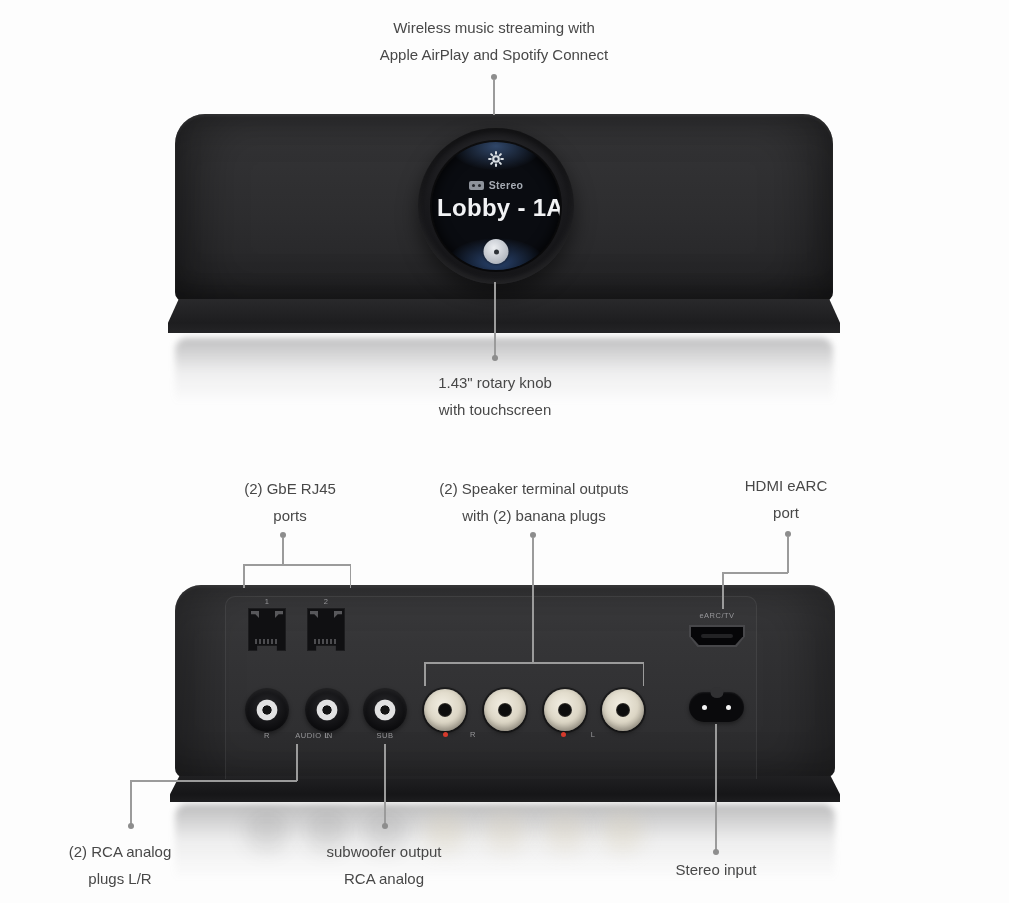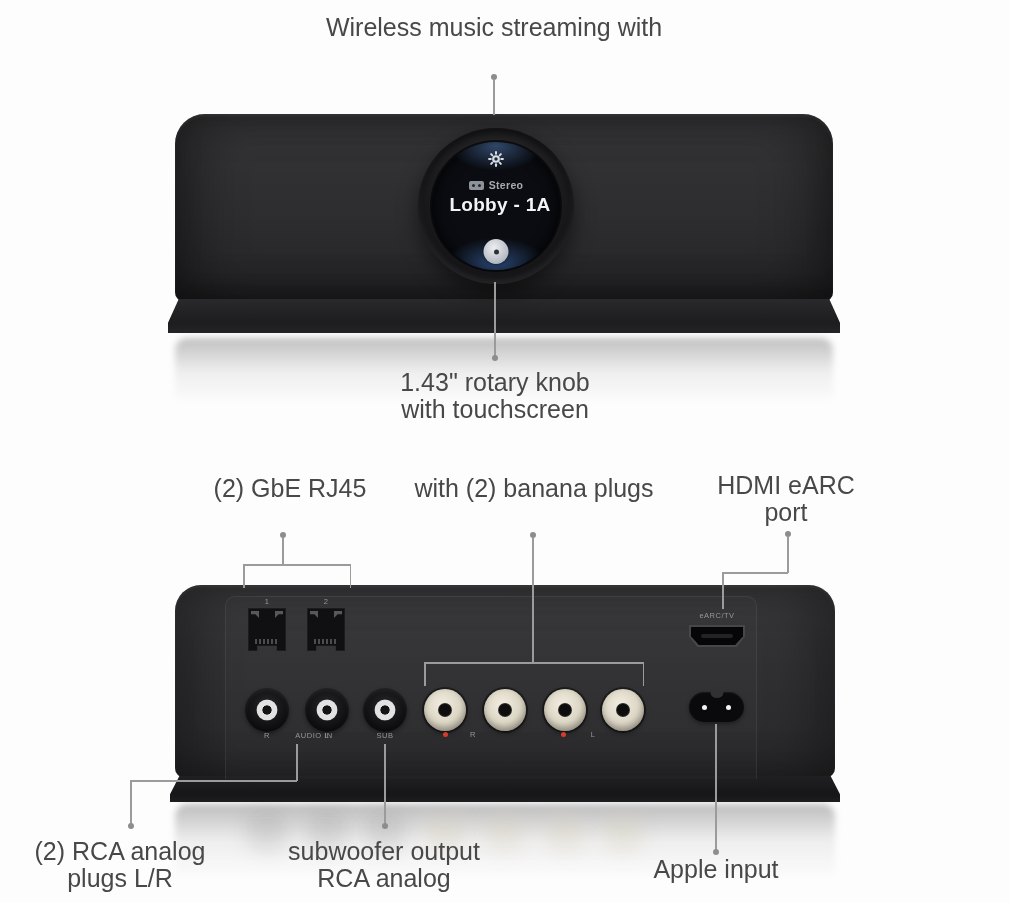--- a/index.html
+++ b/index.html
@@ -1,20 +1,20 @@
 <!DOCTYPE html>
 <html><head>
 <meta charset="utf-8">
 <style>
   html,body{margin:0;padding:0;background:#fdfdfd;}
   .stage{position:relative;width:1009px;height:903px;background:#fdfdfd;overflow:hidden;
          font-family:"Liberation Sans",sans-serif;}
 
   
-  .cap{position:absolute;text-align:center;font-size:25px;line-height:27px;color:#484848;z-index:6;}
+  .cap{position:absolute;text-align:center;font-size:15px;line-height:27px;color:#484848;z-index:6;}
   .cap div{white-space:nowrap;}
 
   
   .vl,.hl{position:absolute;background:#9b9b9b;z-index:5;}
   .vl{width:1.5px;}.hl{height:1.5px;}
   .ldot{position:absolute;width:6px;height:6px;border-radius:50%;background:#8d8d8d;z-index:5;}
 
   
   .tl{position:absolute;font-size:7.5px;letter-spacing:.5px;color:#97979a;text-align:center;z-index:4;}
 
@@ -54,21 +54,21 @@
   .glow-top{position:absolute;left:14%;top:-20px;width:72%;height:48px;border-radius:50%;
     background:radial-gradient(ellipse at center,rgba(82,122,182,.55),rgba(30,50,92,0) 72%);}
   .glow-bot{position:absolute;left:12%;bottom:-18px;width:76%;height:50px;border-radius:50%;
     background:radial-gradient(ellipse at center,rgba(64,108,178,.6),rgba(24,44,84,0) 72%);}
   .gear{position:absolute;left:50%;top:9px;transform:translateX(-50%);}
   .srcrow{position:absolute;left:0;top:37px;width:100%;display:flex;align-items:center;justify-content:center;gap:5px;}
   .badge-ic{position:relative;width:15px;height:9px;border-radius:2px;background:#8e939b;display:inline-block;}
   .badge-ic::before,.badge-ic::after{content:"";position:absolute;top:3px;width:3px;height:3px;border-radius:50%;background:#23262b;}
   .badge-ic::before{left:3px;}.badge-ic::after{right:3px;}
   .srctxt{font-size:10.5px;font-weight:700;color:#a6abb3;letter-spacing:.3px;}
-  .zone{position:absolute;left:4px;top:52px;width:100%;text-align:center;font-size:19px;font-weight:700;
+  .zone{position:absolute;left:4px;top:52px;width:100%;text-align:right;font-size:24px;font-weight:700;
     color:#f2f3f5;letter-spacing:.3px;}
   .playbtn{position:absolute;left:50%;top:97px;transform:translateX(-50%);width:25px;height:25px;border-radius:50%;
     background:radial-gradient(circle at 42% 35%,#eceef1,#b6bbc3 68%,#959ba4 100%);
     box-shadow:0 1px 3px rgba(0,0,0,.5);}
   .playbtn::after{content:"";position:absolute;left:50%;top:50%;width:5px;height:5px;border-radius:50%;
     background:#2e3237;transform:translate(-50%,-50%);}
 
   
   .panel{position:absolute;left:225px;top:596px;width:530px;height:182px;border-radius:10px 10px 0 0;
     border:1px solid rgba(255,255,255,.065);border-bottom:none;background:rgba(255,255,255,.015);z-index:2;}
@@ -103,45 +103,48 @@
     transform:translateX(-50%);background:#313133;}
   .pin{position:absolute;top:12.5px;width:5px;height:5px;border-radius:50%;background:#f4f4f4;}
 </style>
 </head>
 <body>
 
 <div class="stage">
 
   <div class="cap" style="left:309px;top:14px;width:370px;">
     <div>Wireless music streaming with</div>
+    <div>Apple AirPlay and Spotify Connect</div>
   </div>
   <div class="cap" style="left:375px;top:369px;width:240px;">
     <div>1.43" rotary knob</div>
     <div>with touchscreen</div>
   </div>
   <div class="cap" style="left:200px;top:475px;width:180px;">
     <div>(2) GbE RJ45</div>
+    <div>ports</div>
   </div>
   <div class="cap" style="left:388px;top:475px;width:292px;">
+    <div>(2) Speaker terminal outputs</div>
     <div>with (2) banana plugs</div>
   </div>
   <div class="cap" style="left:706px;top:472px;width:160px;">
     <div>HDMI eARC</div>
     <div>port</div>
   </div>
   <div class="cap" style="left:30px;top:838px;width:180px;">
     <div>(2) RCA analog</div>
     <div>plugs L/R</div>
   </div>
   <div class="cap" style="left:284px;top:838px;width:200px;">
     <div>subwoofer output</div>
     <div>RCA analog</div>
   </div>
   <div class="cap" style="left:626px;top:856px;width:180px;">
-    <div>Apple input</div>
+    <div>Stereo input</div>
   </div>
 
   <div class="ldot" style="left:491px;top:74px;"></div>
   <div class="vl" style="left:493px;top:80px;height:35px;"></div>
 
   <div class="vl" style="left:494px;top:282px;height:74px;"></div>
   <div class="ldot" style="left:492px;top:355px;"></div>
 
   <div class="ldot" style="left:280px;top:532px;"></div>
   <div class="vl" style="left:282px;top:538px;height:27px;"></div>

